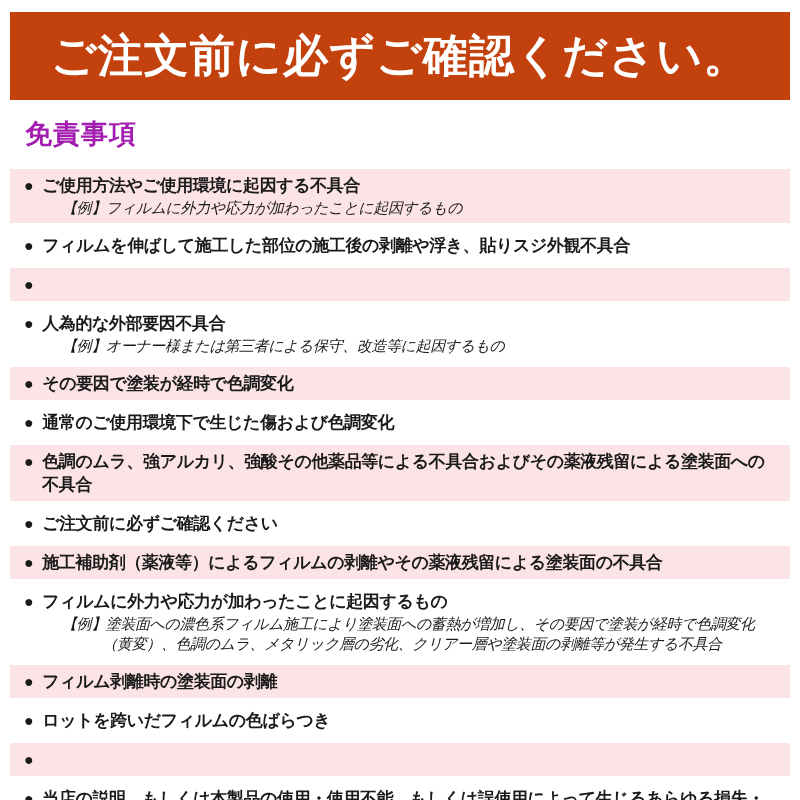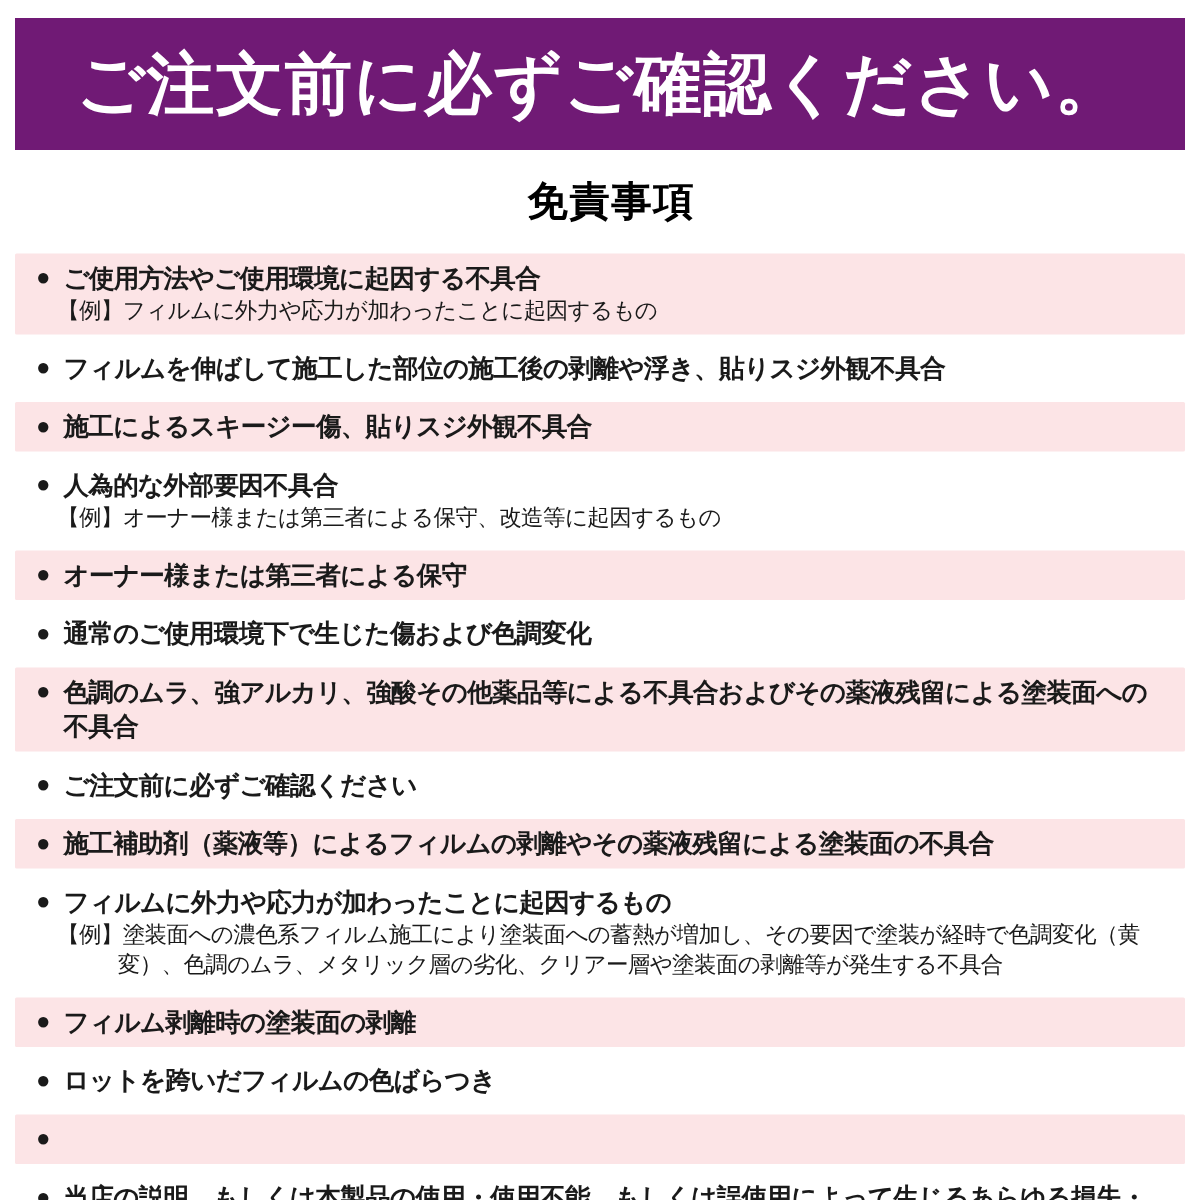--- a/index.html
+++ b/index.html
@@ -47,69 +47,69 @@
     font-size: 17px;
     line-height: 23px;
     letter-spacing: -0.4px;
   }
   .item .bullet {
     flex: 0 0 auto;
     font-size: 16px;
     line-height: 23px;
   }
   .item .example {
-    margin-left: 14px;
+    margin-left: 38px;
     margin-top: 1px;
     font-size: 15px;
     line-height: 20px;
     letter-spacing: -0.4px;
     padding-left: 2.7em;
     text-indent: -2.7em;
     font-weight: normal;
+    font-style: italic;
   }
 </style>
 </head>
 <body style="color: rgb(26, 26, 26);">
 
 <div class="page">
-  <div class="banner" style="background: #701a75; color: rgb(255, 255, 255);">
+  <div class="banner" style="background: #c2410c; color: rgb(255, 255, 255);">
     <span>ご注文前に必ずご確認ください。</span>
   </div>
-  <div class="section-title" style="color: #000000; text-align: center;">免責事項</div>
+  <div class="section-title" style="color: #a21caf;">免責事項</div>
   <div class="items">
       <div class="item shaded" style="background: rgb(252, 228, 230);">
         <div class="main">
           <span class="bullet">●</span>
           <span class="text">ご使用方法やご使用環境に起因する不具合</span>
         </div>
         <div class="example">【例】フィルムに外力や応力が加わったことに起因するもの</div>
       </div>
       <div class="item">
         <div class="main">
           <span class="bullet">●</span>
           <span class="text">フィルムを伸ばして施工した部位の施工後の剥離や浮き、貼りスジ外観不具合</span>
         </div>
       </div>
       <div class="item shaded" style="background: rgb(252, 228, 230);">
         <div class="main">
           <span class="bullet">●</span>
-          <span class="text">施工によるスキージー傷、貼りスジ外観不具合</span>
         </div>
       </div>
       <div class="item">
         <div class="main">
           <span class="bullet">●</span>
           <span class="text">人為的な外部要因不具合</span>
         </div>
         <div class="example">【例】オーナー様または第三者による保守、改造等に起因するもの</div>
       </div>
       <div class="item shaded" style="background: rgb(252, 228, 230);">
         <div class="main">
           <span class="bullet">●</span>
-          <span class="text">オーナー様または第三者による保守</span>
+          <span class="text">その要因で塗装が経時で色調変化</span>
         </div>
       </div>
       <div class="item">
         <div class="main">
           <span class="bullet">●</span>
           <span class="text">通常のご使用環境下で生じた傷および色調変化</span>
         </div>
       </div>
       <div class="item shaded" style="background: rgb(252, 228, 230);">
         <div class="main">

